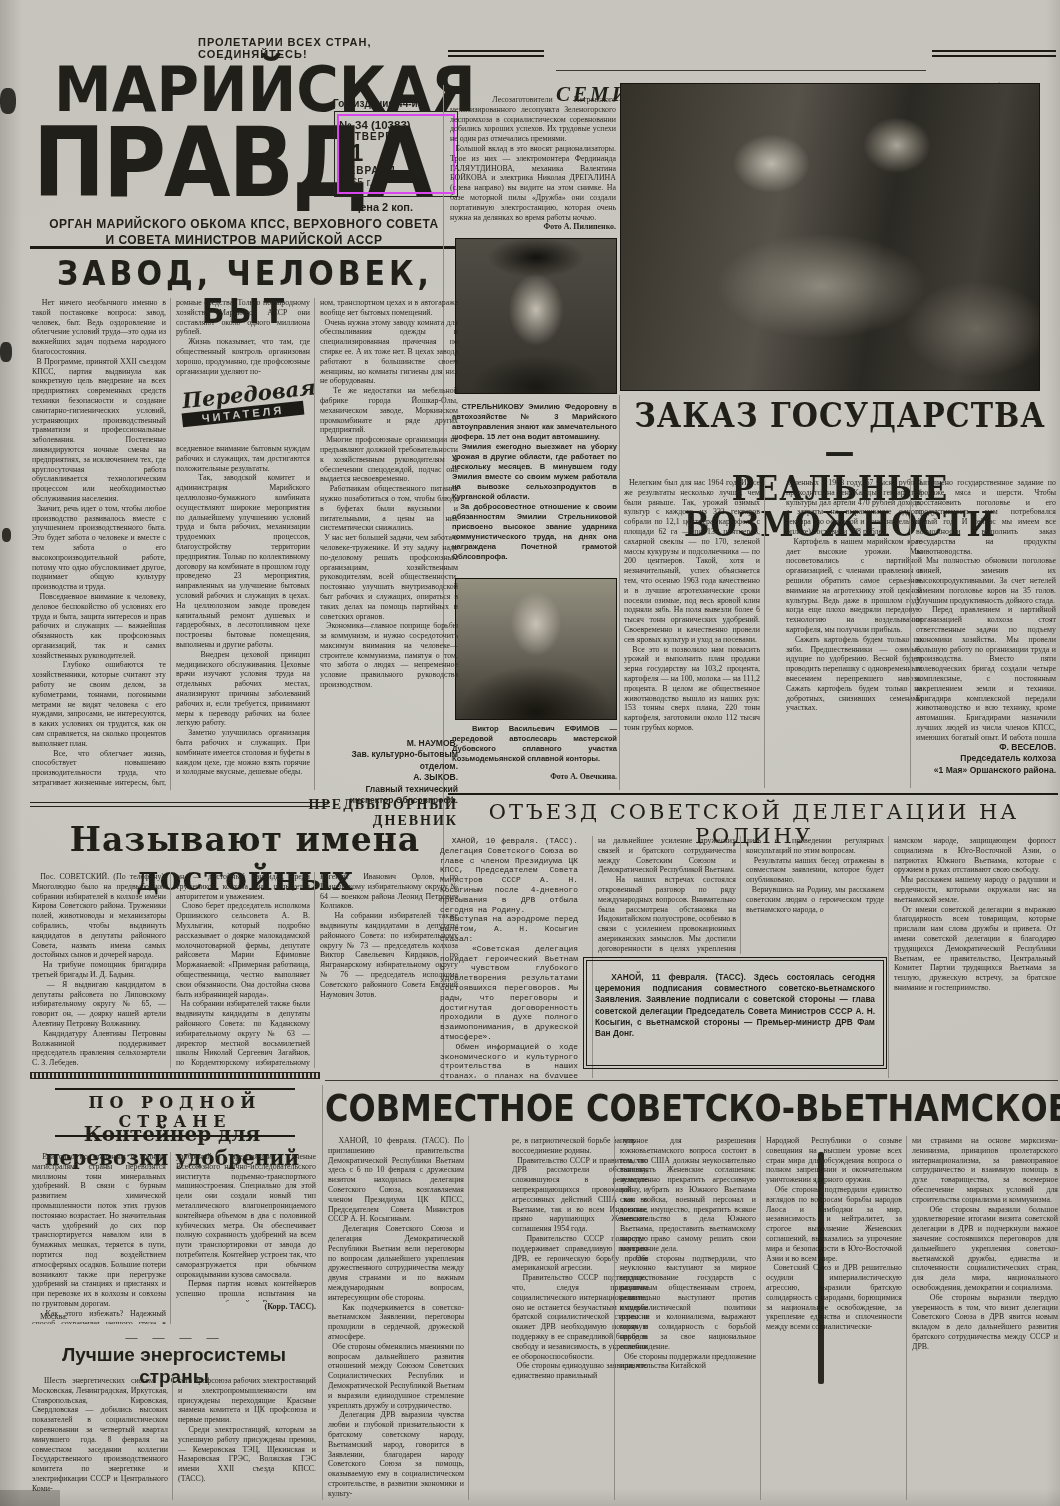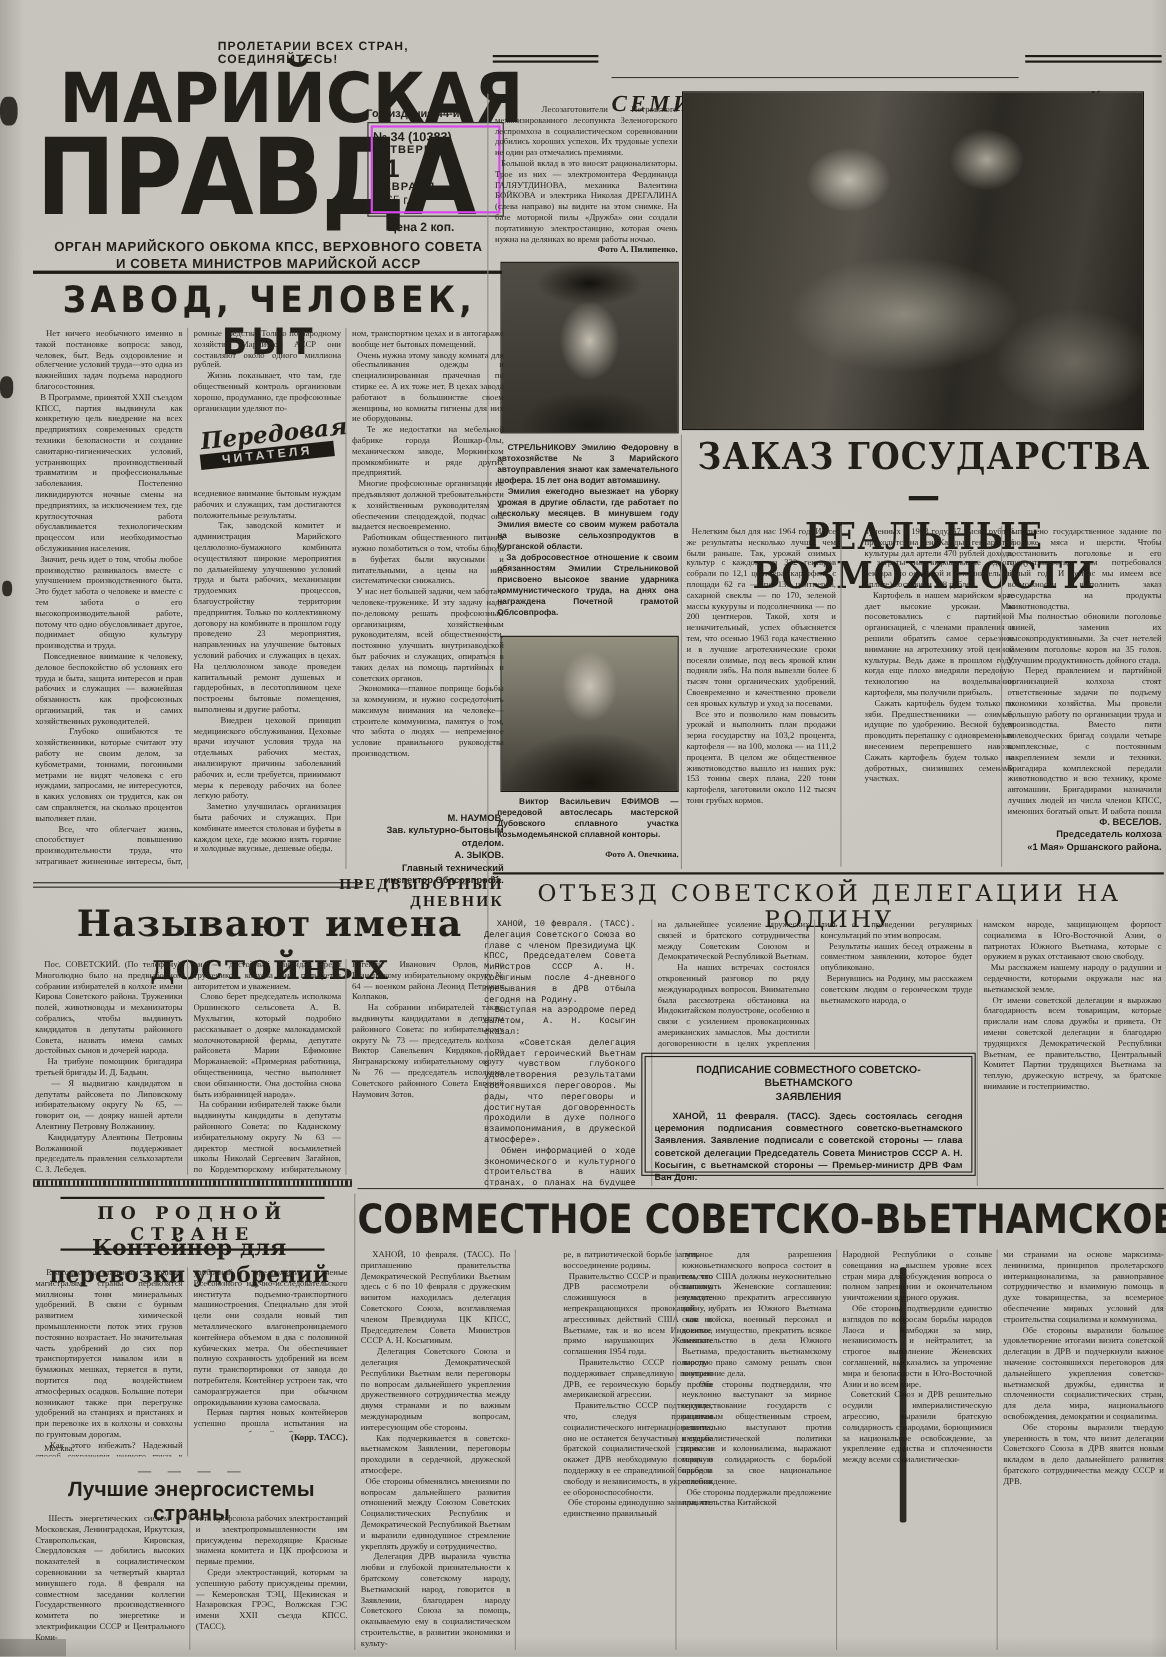--- a/index.html
+++ b/index.html
@@ -216,22 +216,20 @@
 <div class="abs vrule" style="left:740px;top:836px;height:118px;"></div>
 <div class="abs jtext" style="left:746px;top:836px;width:138px;height:118px;">лись о проведении регулярных консультаций по этим вопросам.
   Результаты наших бесед отражены в совместном заявлении, которое будет опубликовано.
   Вернувшись на Родину, мы расскажем советским людям о героическом труде вьетнамского народа, о</div>
 <div class="abs vrule" style="left:888px;top:836px;height:242px;"></div>
 <div class="abs jtext" style="left:894px;top:836px;width:162px;height:242px;">намском народе, защищающем форпост социализма в Юго-Восточной Азии, о патриотах Южного Вьетнама, которые с оружием в руках отстаивают свою свободу.
   Мы расскажем нашему народу о радушии и сердечности, которыми окружали нас на вьетнамской земле.
   От имени советской делегации я выражаю благодарность всем товарищам, которые прислали нам слова дружбы и привета. От имени советской делегации я благодарю трудящихся Демократической Республики Вьетнам, ее правительство, Центральный Комитет Партии трудящихся Вьетнама за теплую, дружескую встречу, за братское внимание и гостеприимство.</div>
 
 <div class="abs signbox" style="left:586px;top:960px;width:298px;height:106px;">
-  <div class="bt" style="white-space:pre-wrap;">ПОДПИСАНИЕ СОВМЕСТНОГО СОВЕТСКО-ВЬЕТНАМСКОГО
-ЗАЯВЛЕНИЯ</div>
   <div class="bx">  ХАНОЙ, 11 февраля. (ТАСС). Здесь состоялась сегодня церемония подписания совместного советско-вьетнамского Заявления. Заявление подписали с советской стороны — глава советской делегации Председатель Совета Министров СССР А. Н. Косыгин, с вьетнамской стороны — Премьер-министр ДРВ Фам Ван Донг.</div>
 </div>
 
 <div class="abs" style="left:30px;top:802px;width:300px;border-top:1px solid #26241f;border-bottom:1px solid #26241f;height:5px;"></div>
 <div class="abs kicker" style="left:300px;top:797px;width:158px;">ПРЕДВЫБОРНЫЙ ДНЕВНИК</div>
 
 <div class="abs h-nazyv" style="left:30px;top:820px;width:430px;">Называют имена достойных</div>
 
 <div class="abs jtext" style="left:32px;top:872px;width:134px;height:196px;">  Пос. СОВЕТСКИЙ. (По телефону). Многолюдно было на предвыборном собрании избирателей в колхозе имени Кирова Советского района. Труженики полей, животноводы и механизаторы собрались, чтобы выдвинуть кандидатов в депутаты районного Совета, назвать имена самых достойных сынов и дочерей народа.
   На трибуне помощник бригадира третьей бригады И. Д. Бадьин.

